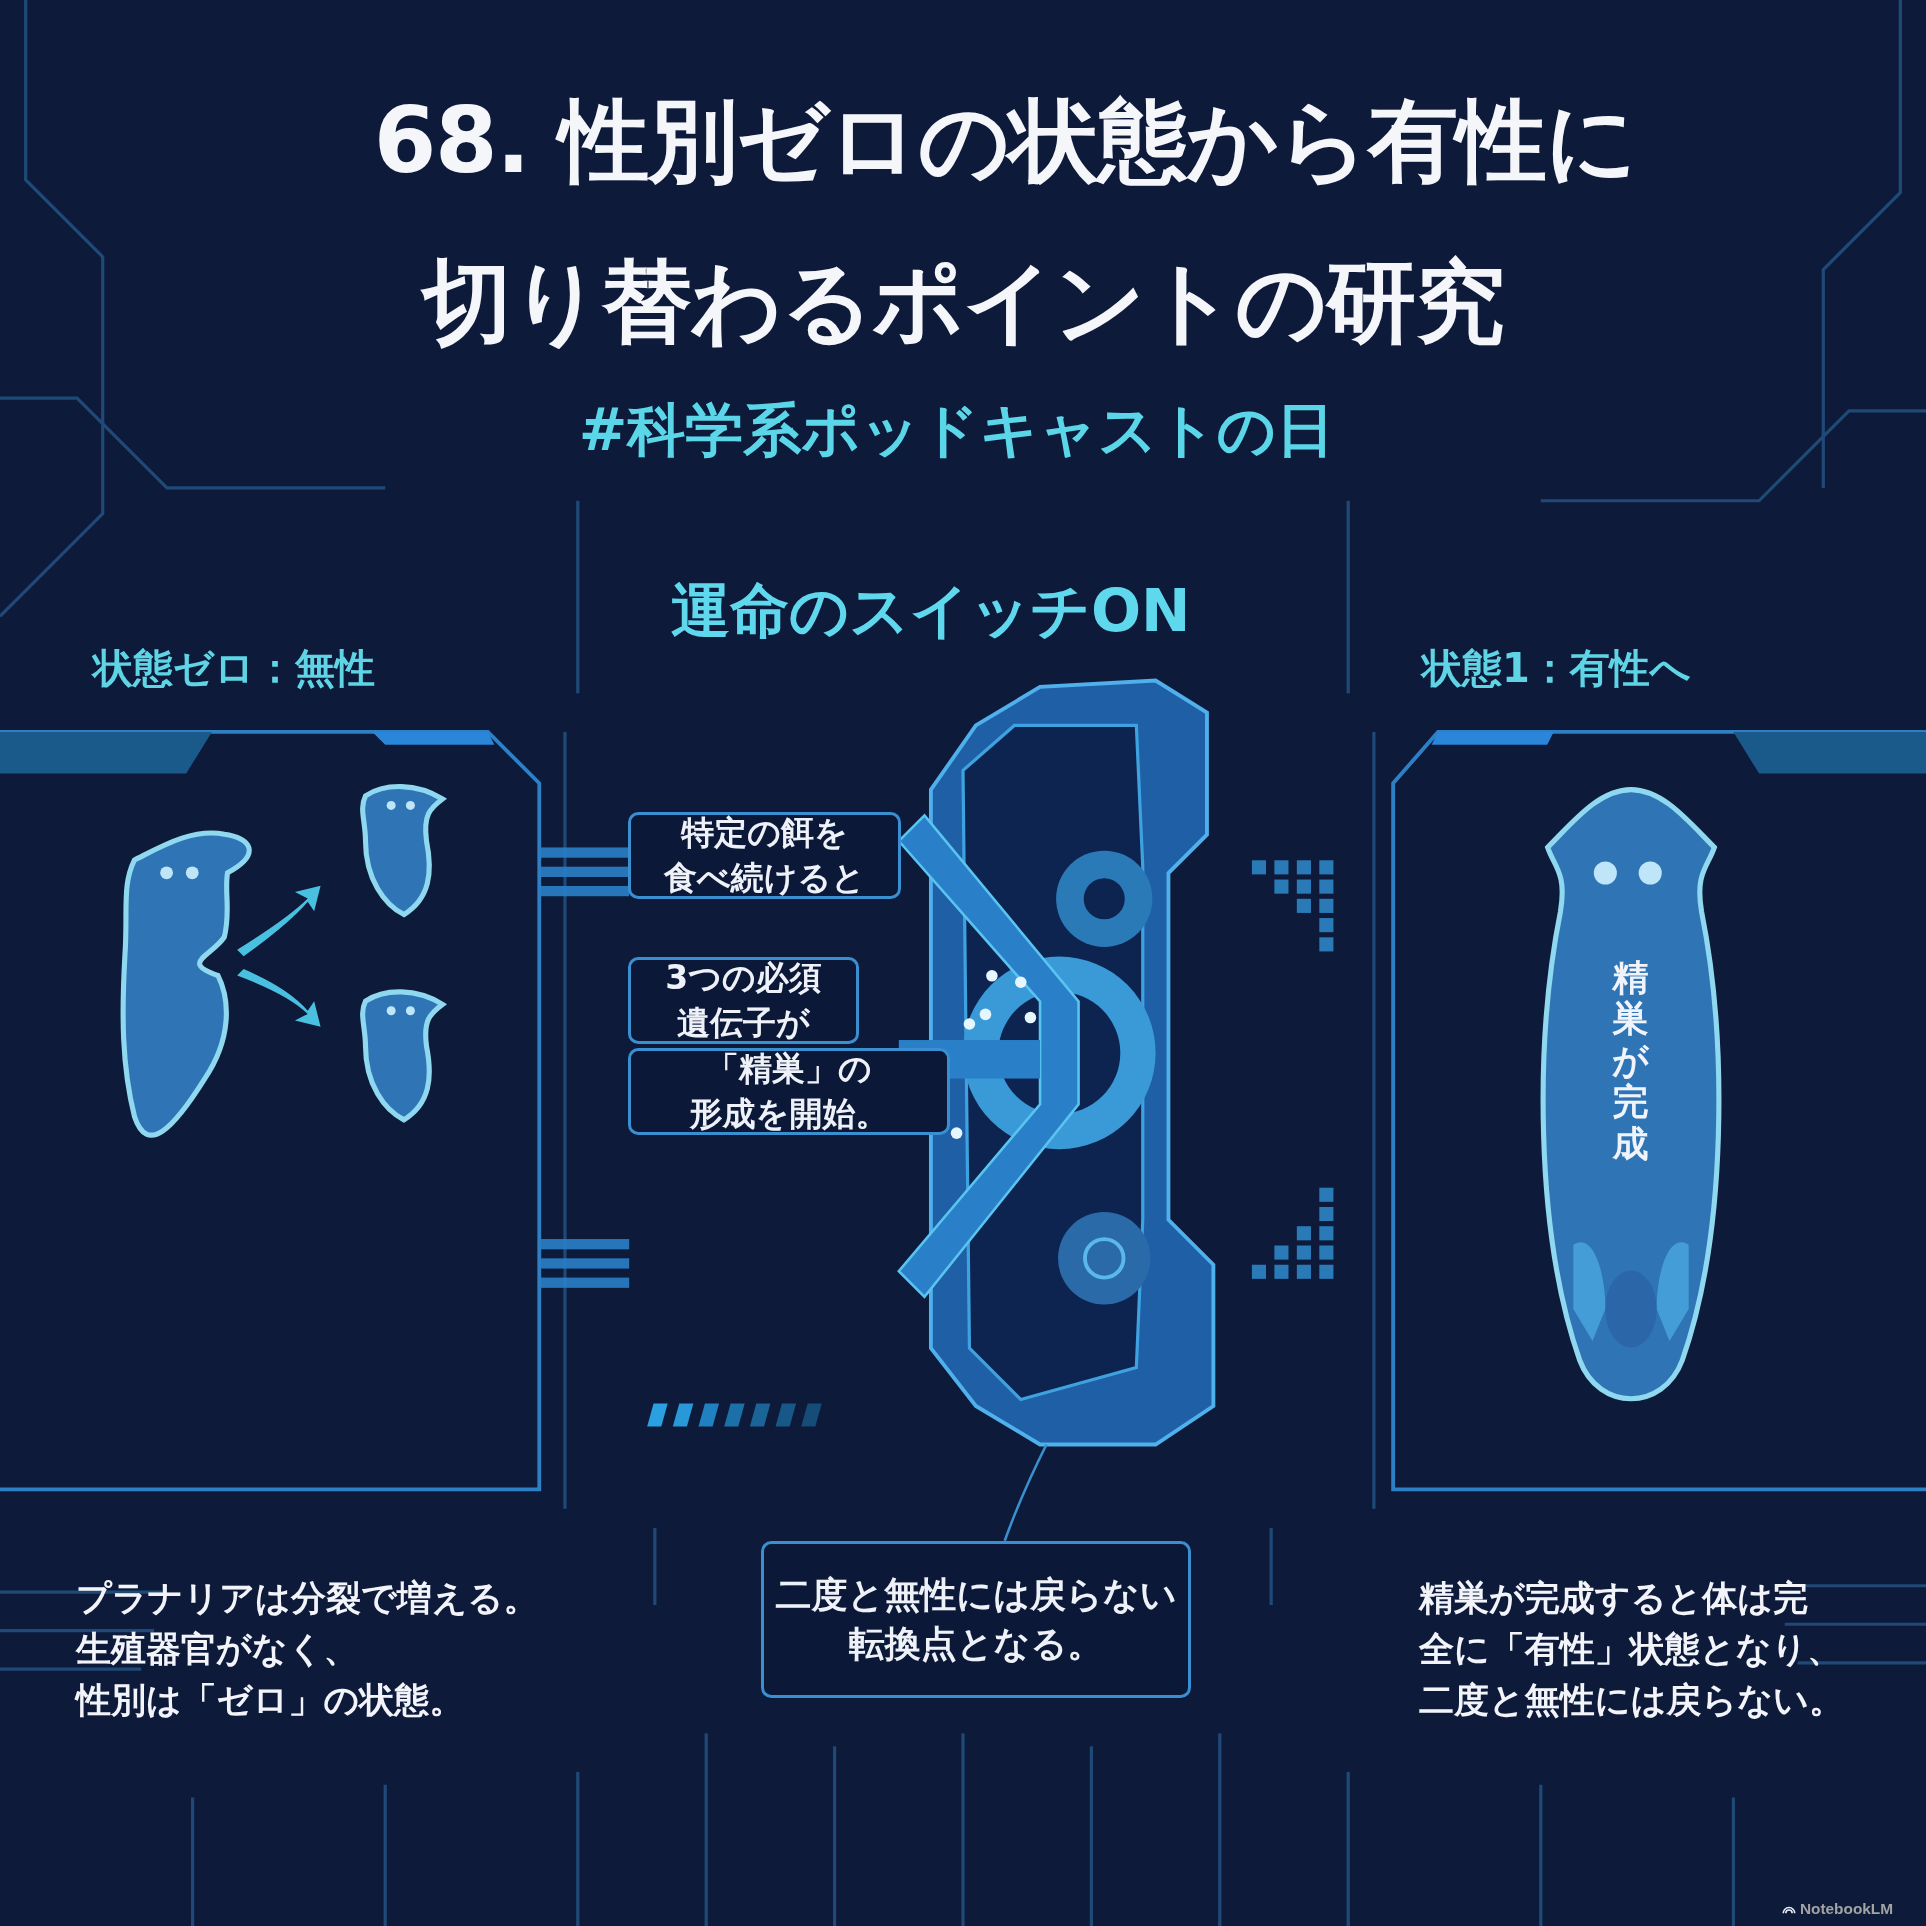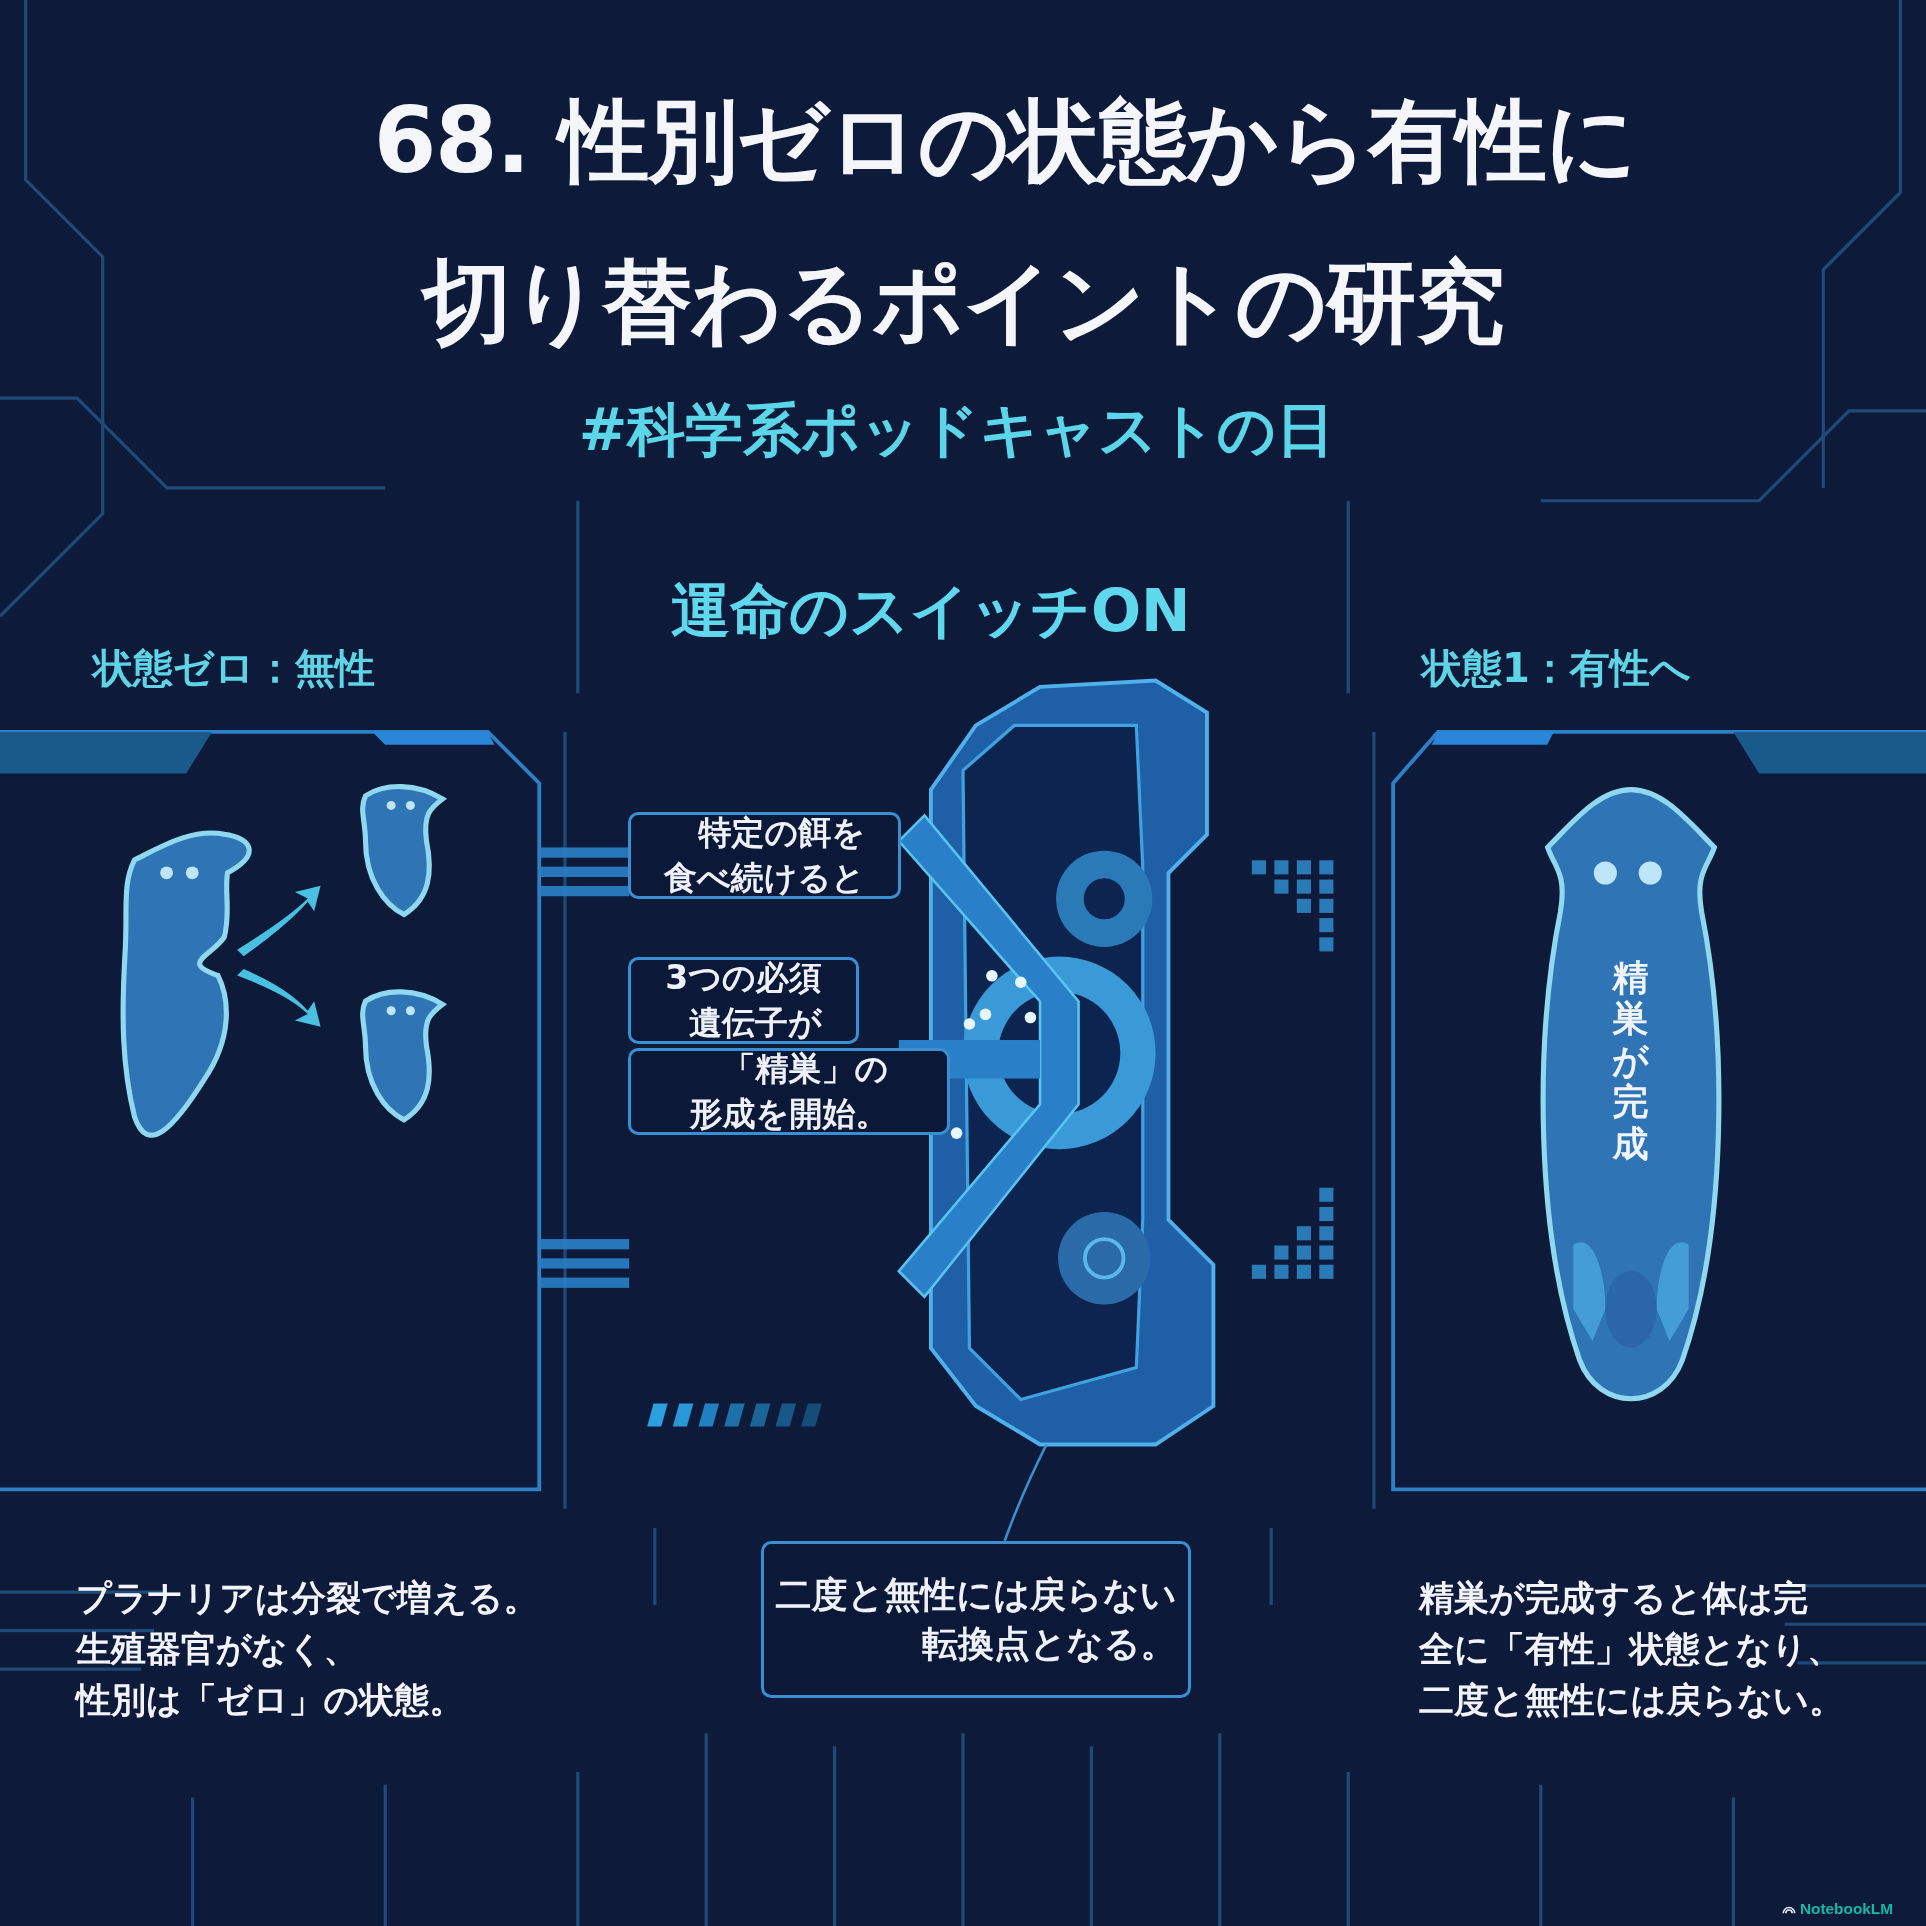--- a/index.html
+++ b/index.html
@@ -5,24 +5,24 @@
   html,body{margin:0;padding:0;}
   body{width:1926px;height:1926px;background:#0d1a3a;overflow:hidden;position:relative;
        font-family:"DejaVu Sans","Liberation Sans",sans-serif;font-weight:bold;}
   .abs{position:absolute;}
   svg.bg{position:absolute;left:0;top:0;}
   .title{left:0;width:1926px;text-align:center;color:#f4f6fa;font-size:90px;line-height:1;letter-spacing:-1.3px;}
   .hashtag{left:0;width:1477px;text-align:center;color:#5ad6e8;font-size:58px;line-height:1;}
   .section-heading{color:#5fd4e4;font-size:40px;line-height:1;white-space:nowrap;}
   .mid-heading{color:#5fd8ee;font-size:59px;line-height:1;white-space:nowrap;}
   .step-box{border:3.9px solid #3a8fd0;border-radius:10.3px;background:#0b1838;color:#eef1f8;
-            font-size:33px;line-height:1.35;text-align:right;display:flex;align-items:center;justify-content:center;box-sizing:border-box;}
+            font-size:33px;line-height:1.35;text-align:center;display:flex;align-items:center;justify-content:center;box-sizing:border-box;}
   .desc{color:#f2f4fa;font-size:35px;line-height:1.45;white-space:nowrap;}
   .vert{color:#f0f4fa;font-size:36px;line-height:1.15;text-align:center;width:45px;}
-  .brand{color:#14b8a6;font-size:15.4px;font-family:"Liberation Sans",sans-serif;display:flex;align-items:center;gap:3.9px;}
+  .brand{color:#a3a3a3;font-size:15.4px;font-family:"Liberation Sans",sans-serif;display:flex;align-items:center;gap:3.9px;}
 </style>
 </head>
 <body>
 
 <svg class="bg" width="1926" height="1926" viewBox="0 0 3000 3000">
   <g fill="none" stroke="#1f4a78" stroke-width="5">
     <path d="M40 0 L40 280 L160 400 L160 800 L0 960"></path>
     <path d="M2960 0 L2960 300 L2840 420 L2840 760"></path>
     <path d="M0 620 L120 620 L260 760 L600 760"></path>
     <path d="M3000 640 L2880 640 L2740 780 L2400 780"></path>

